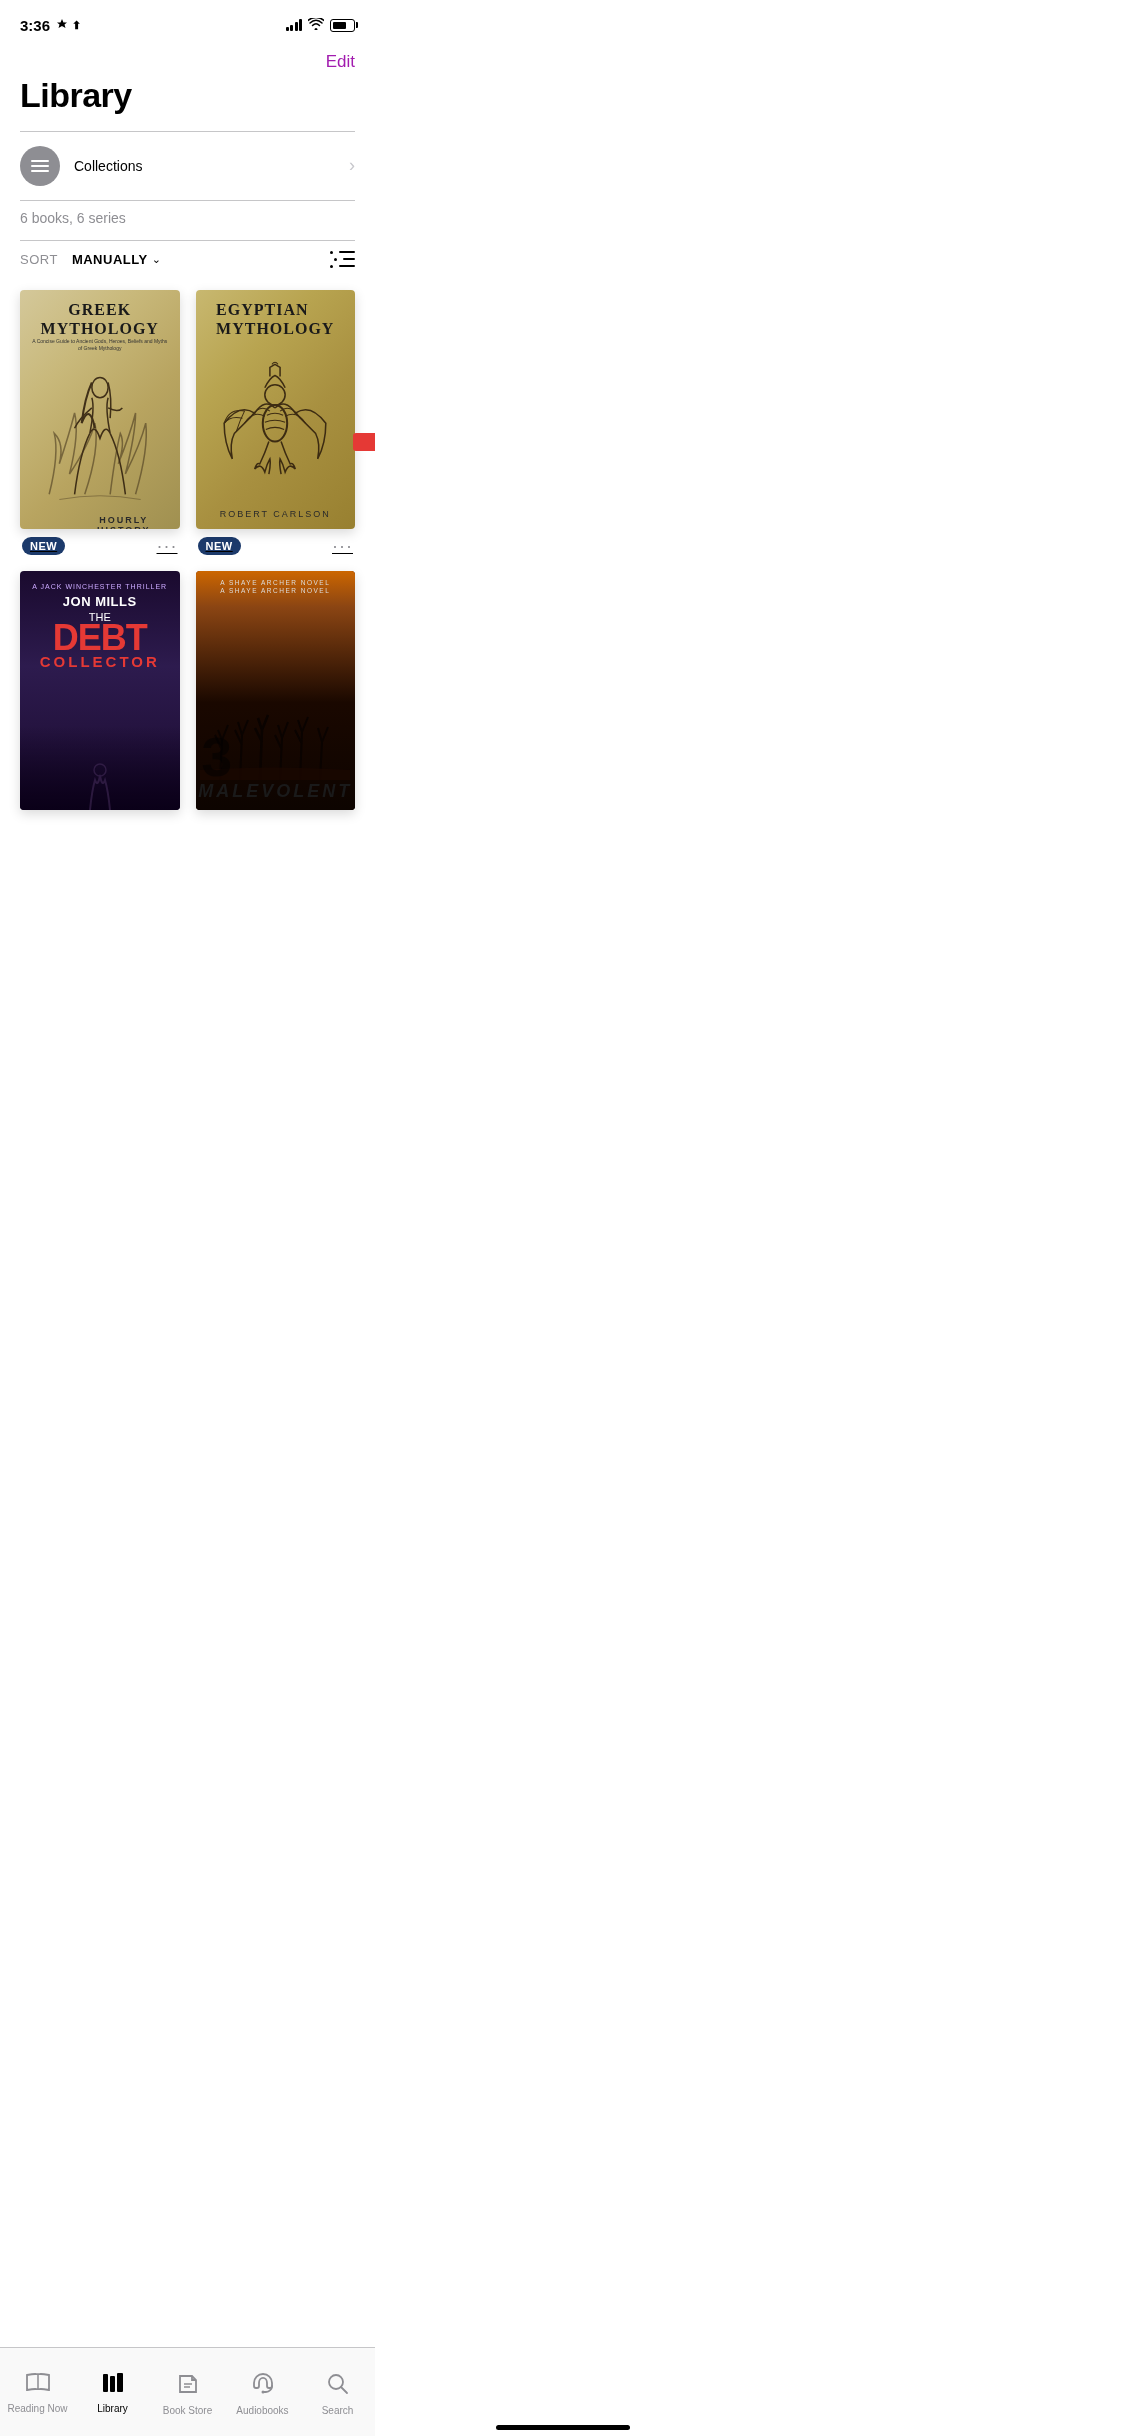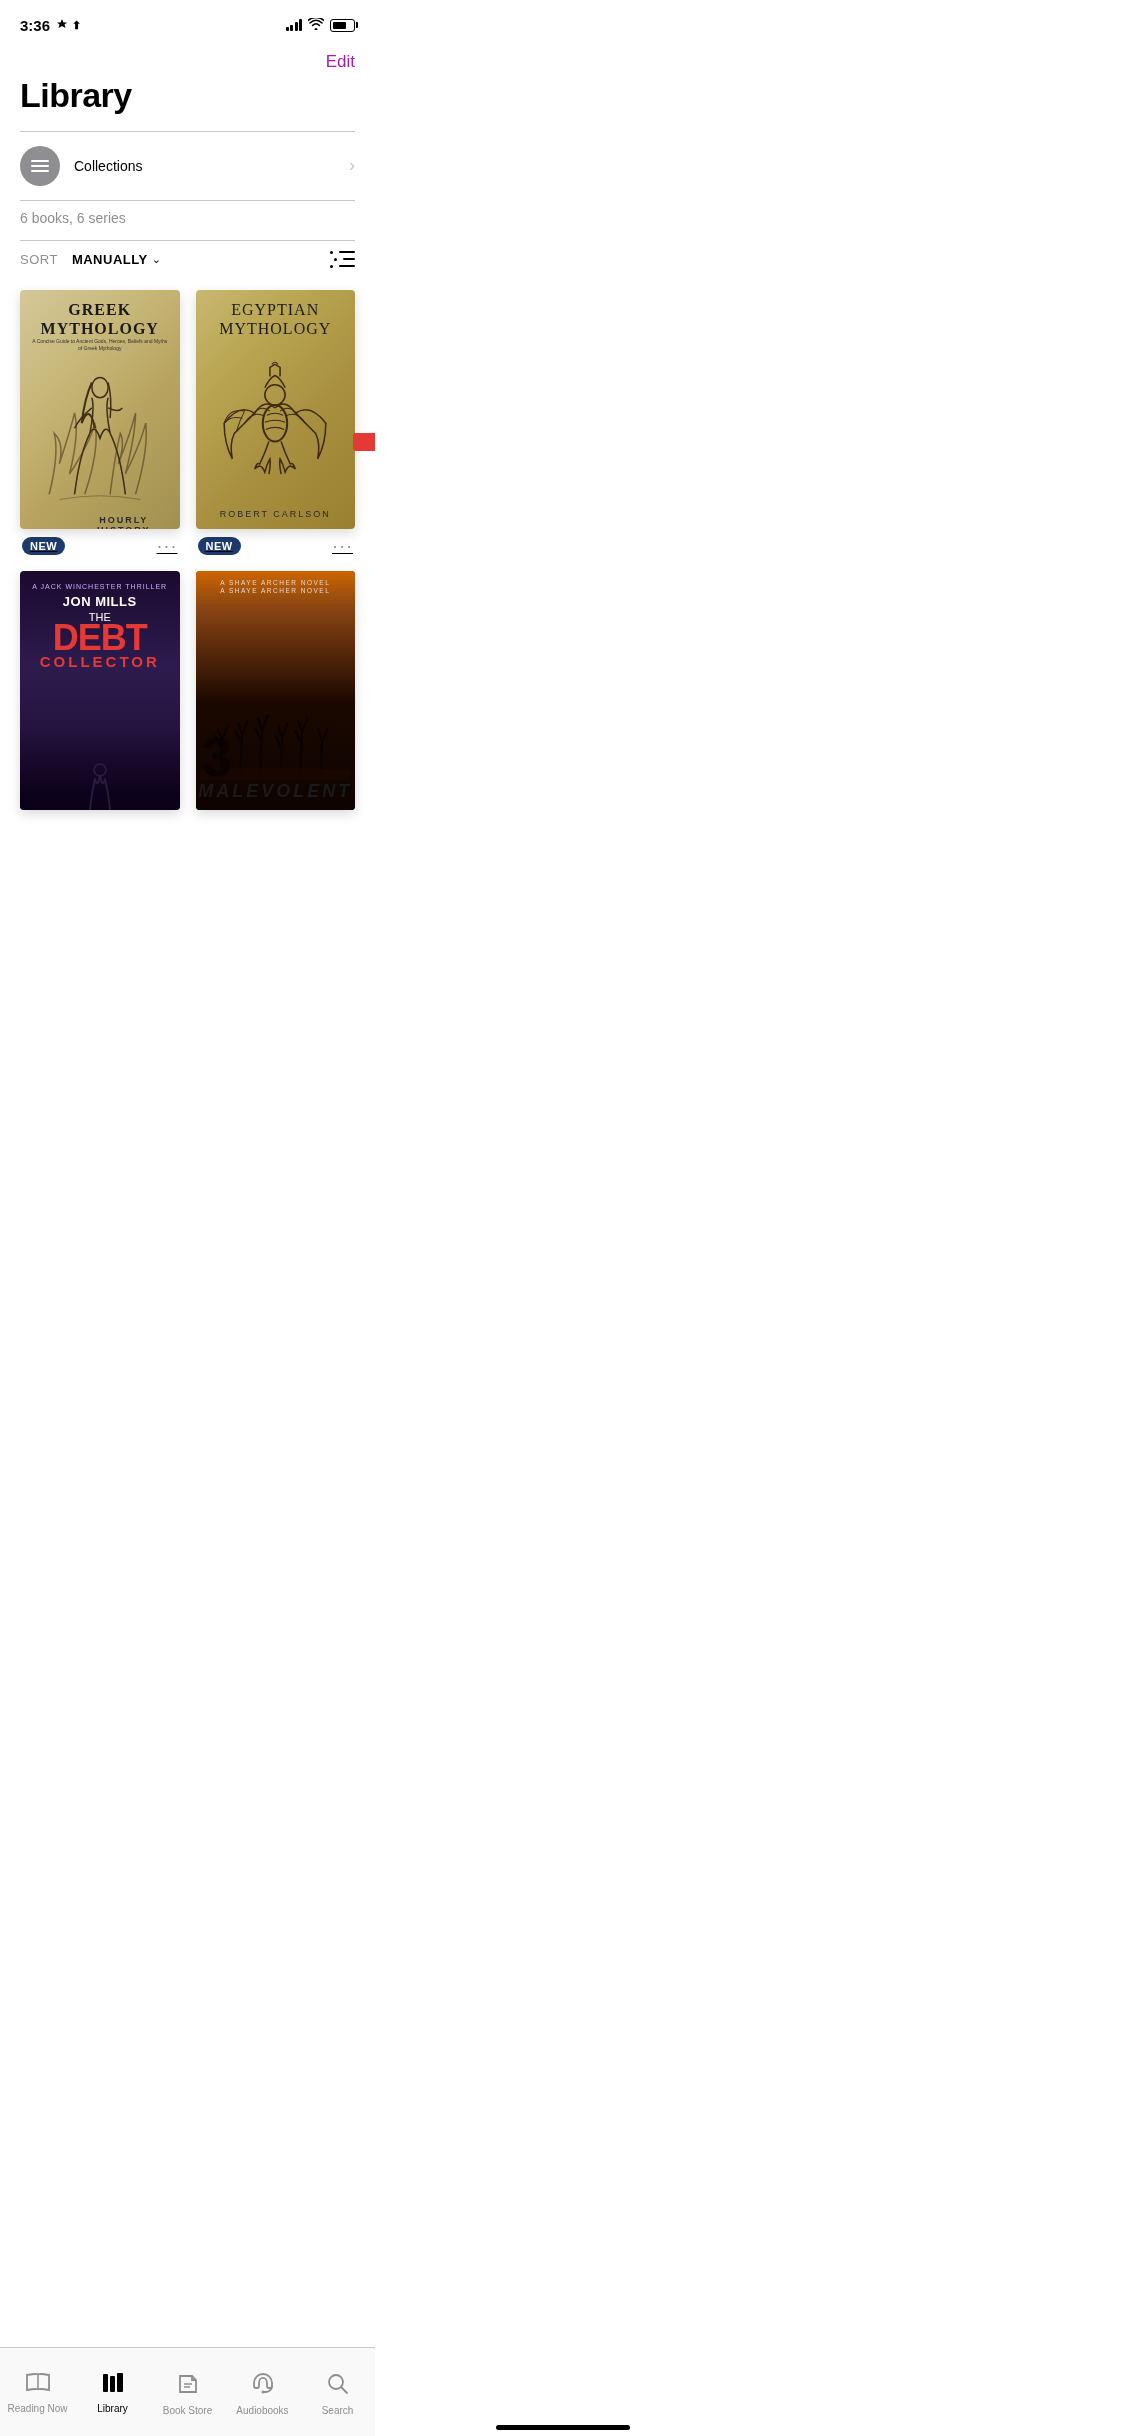--- a/index.html
+++ b/index.html
@@ -301,23 +301,23 @@
     .cover-egyptian {
       background: linear-gradient(135deg, #c8b870 0%, #b8a450 30%, #a89040 60%, #988030 100%);
       display: flex;
       flex-direction: column;
       align-items: center;
       justify-content: space-between;
       padding: 10px 8px;
     }
 
     .cover-egyptian-title {
-      text-align: center;
+      text-align: left;
       font-size: 16px;
-      font-weight: 400;
+      font-weight: 700;
       color: #1a1a1a;
       letter-spacing: 1px;
       line-height: 1.2;
       font-family: Georgia, serif;
     }
 
     .cover-egyptian-image {
       flex: 1;
       display: flex;
       align-items: center;

